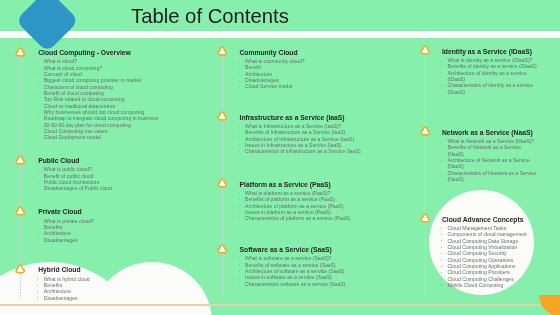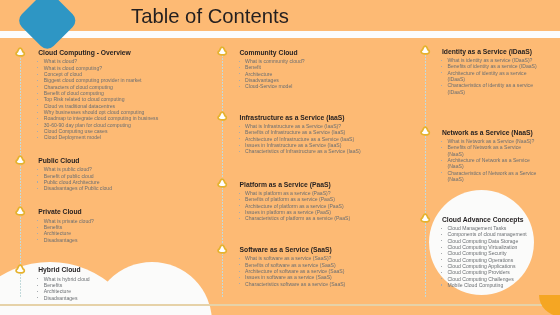--- a/index.html
+++ b/index.html
@@ -1,19 +1,19 @@
 <!DOCTYPE html>
 <html><head>
 <meta charset="utf-8">
 <title>Table of Contents</title>
 <style>
   html,body{margin:0;padding:0;}
   body{width:560px;height:315px;overflow:hidden;background:#ffffff;
        font-family:"Liberation Sans", sans-serif;-webkit-font-smoothing:antialiased;}
-  .slide{position:relative;width:560px;height:315px;background:#fdba74;overflow:hidden;transform:translateZ(0);}
+  .slide{position:relative;width:560px;height:315px;background:#86efac;overflow:hidden;transform:translateZ(0);}
 
   
   .bg-circle{position:absolute;border-radius:50%;background:#fbfbfa;}
   .bg-c1{width:105px;height:105px;left:429px;top:190px;}
   .bg-c2{width:190px;height:190px;left:-45px;top:262px;}
   .bg-c3{width:120px;height:120px;left:92px;top:262px;}
 
   .diamond{position:absolute;left:24.5px;top:-2.2px;width:44.5px;height:44.5px;background:#2e96c4;
            border-radius:9px;transform:rotate(45deg);}
 

